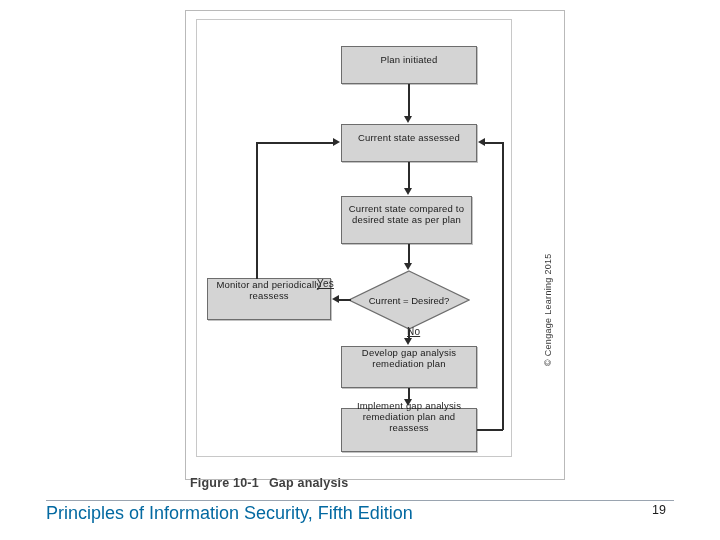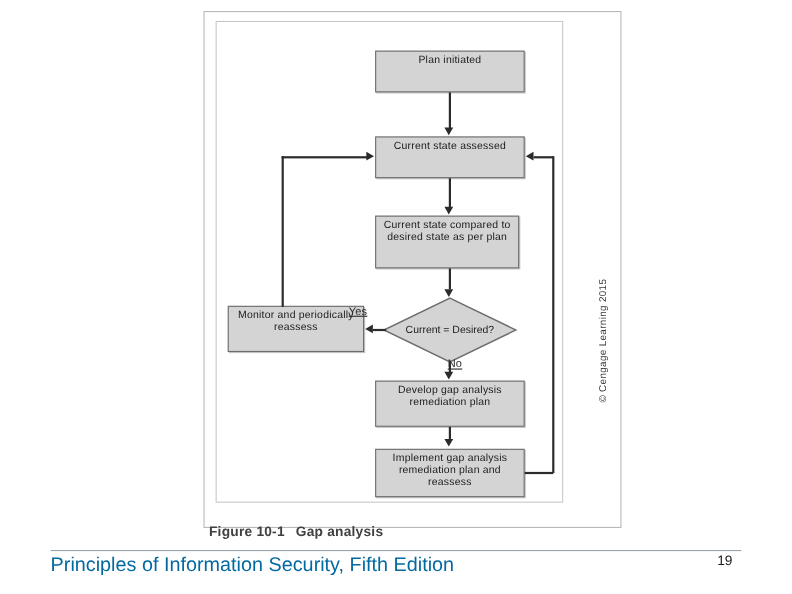--- a/index.html
+++ b/index.html
@@ -59,23 +59,23 @@
     position: absolute;
     box-sizing: border-box;
     background: #d4d4d4;
     border: 1px solid #6d6d6d;
     color: #1a1a1a;
     font-size: 9.5px;
     line-height: 11px;
     letter-spacing: 0.2px;
     text-align: center;
     display: flex;
-    align-items: flex-start;
+    align-items: flex-end;
     justify-content: center;
-    padding: 2px 4px;
+    padding: 18px 4px;
     box-shadow: 1px 1px 0 rgba(120,120,120,0.45);
   }
 
   .node span { display: block; width: 100%; }
 
   
   .decision {
     position: absolute;
     width: 122px;
     height: 60px;

